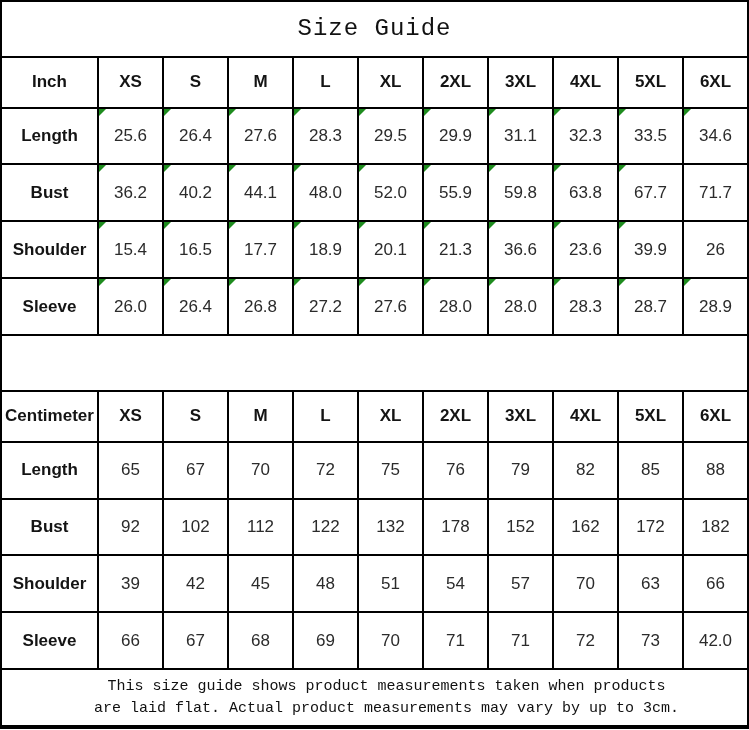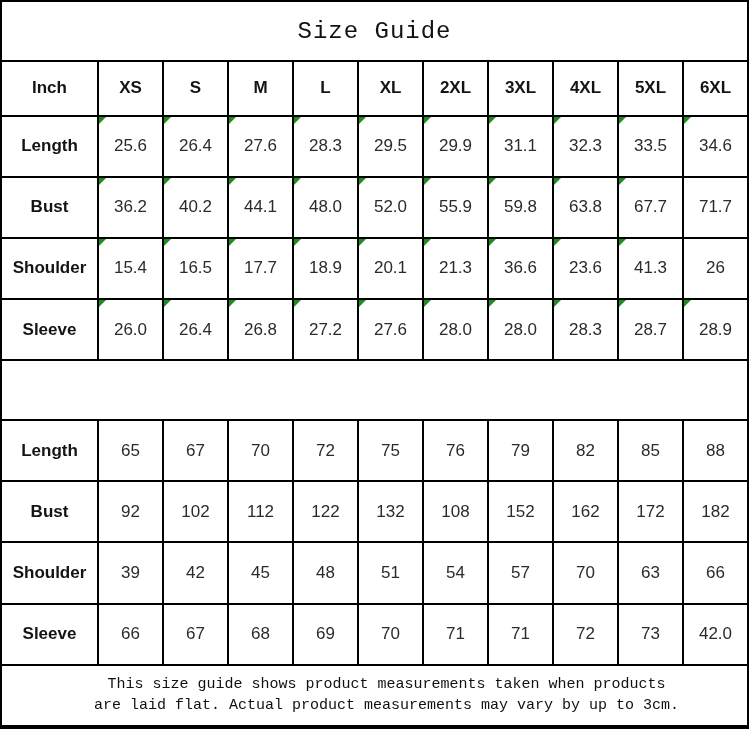--- a/index.html
+++ b/index.html
@@ -109,21 +109,21 @@
         <tr class="data-row">
           <td class="row-label">Shoulder</td>
           <td class="val"><span class="marker" style="border-top-color: rgb(30, 140, 30);"></span><span>15.4</span></td>
           <td class="val"><span class="marker" style="border-top-color: rgb(30, 140, 30);"></span><span>16.5</span></td>
           <td class="val"><span class="marker" style="border-top-color: rgb(30, 140, 30);"></span><span>17.7</span></td>
           <td class="val"><span class="marker" style="border-top-color: rgb(30, 140, 30);"></span><span>18.9</span></td>
           <td class="val"><span class="marker" style="border-top-color: rgb(30, 140, 30);"></span><span>20.1</span></td>
           <td class="val"><span class="marker" style="border-top-color: rgb(30, 140, 30);"></span><span>21.3</span></td>
           <td class="val"><span class="marker" style="border-top-color: rgb(30, 140, 30);"></span><span>36.6</span></td>
           <td class="val"><span class="marker" style="border-top-color: rgb(30, 140, 30);"></span><span>23.6</span></td>
-          <td class="val"><span class="marker" style="border-top-color: rgb(30, 140, 30);"></span><span>41.3</span></td>
+          <td class="val"><span class="marker" style="border-top-color: rgb(30, 140, 30);"></span><span>39.9</span></td>
           <td class="val"><span>26</span></td>
         </tr>
         <tr class="data-row">
           <td class="row-label">Sleeve</td>
           <td class="val"><span class="marker" style="border-top-color: rgb(30, 140, 30);"></span><span>26.0</span></td>
           <td class="val"><span class="marker" style="border-top-color: rgb(30, 140, 30);"></span><span>26.4</span></td>
           <td class="val"><span class="marker" style="border-top-color: rgb(30, 140, 30);"></span><span>26.8</span></td>
           <td class="val"><span class="marker" style="border-top-color: rgb(30, 140, 30);"></span><span>27.2</span></td>
           <td class="val"><span class="marker" style="border-top-color: rgb(30, 140, 30);"></span><span>27.6</span></td>
           <td class="val"><span class="marker" style="border-top-color: rgb(30, 140, 30);"></span><span>28.0</span></td>
@@ -132,41 +132,54 @@
           <td class="val"><span class="marker" style="border-top-color: rgb(30, 140, 30);"></span><span>28.7</span></td>
           <td class="val"><span class="marker" style="border-top-color: rgb(30, 140, 30);"></span><span>28.9</span></td>
         </tr>
       </tbody>
     <tbody>
       <tr class="spacer-row">
         <td colspan="11"></td>
       </tr>
     </tbody>
     <tbody>
+        <tr class="header-row">
+          <th class="unit-label">Centimeter</th>
+          <th class="size-h">XS</th>
+          <th class="size-h">S</th>
+          <th class="size-h">M</th>
+          <th class="size-h">L</th>
+          <th class="size-h">XL</th>
+          <th class="size-h">2XL</th>
+          <th class="size-h">3XL</th>
+          <th class="size-h">4XL</th>
+          <th class="size-h">5XL</th>
+          <th class="size-h">6XL</th>
+        </tr>
         <tr class="data-row">
           <td class="row-label">Length</td>
           <td class="val"><span>65</span></td>
           <td class="val"><span>67</span></td>
           <td class="val"><span>70</span></td>
           <td class="val"><span>72</span></td>
           <td class="val"><span>75</span></td>
           <td class="val"><span>76</span></td>
           <td class="val"><span>79</span></td>
           <td class="val"><span>82</span></td>
           <td class="val"><span>85</span></td>
           <td class="val"><span>88</span></td>
         </tr>
         <tr class="data-row">
           <td class="row-label">Bust</td>
           <td class="val"><span>92</span></td>
           <td class="val"><span>102</span></td>
           <td class="val"><span>112</span></td>
           <td class="val"><span>122</span></td>
           <td class="val"><span>132</span></td>
-          <td class="val"><span>108</span></td>
+          <td class="val"><span>178</span></td>
           <td class="val"><span>152</span></td>
           <td class="val"><span>162</span></td>
           <td class="val"><span>172</span></td>
           <td class="val"><span>182</span></td>
         </tr>
         <tr class="data-row">
           <td class="row-label">Shoulder</td>
           <td class="val"><span>39</span></td>
           <td class="val"><span>42</span></td>
           <td class="val"><span>45</span></td>

